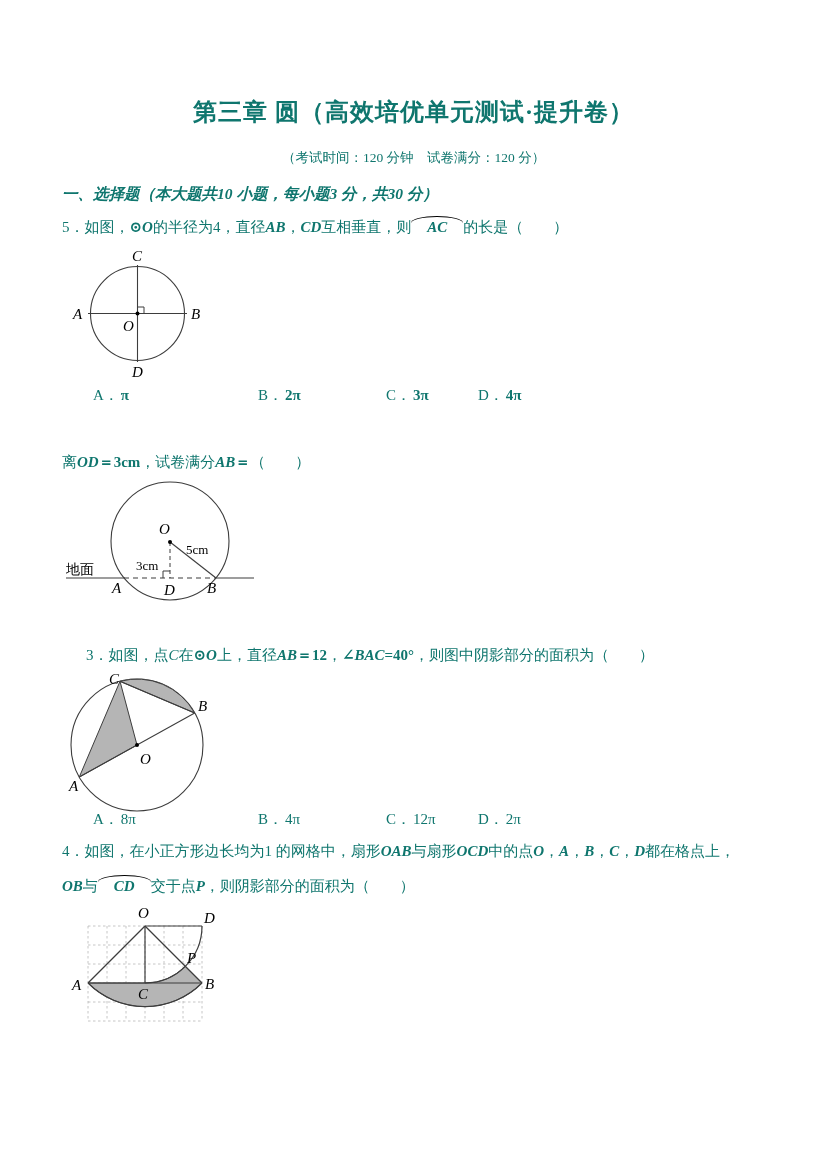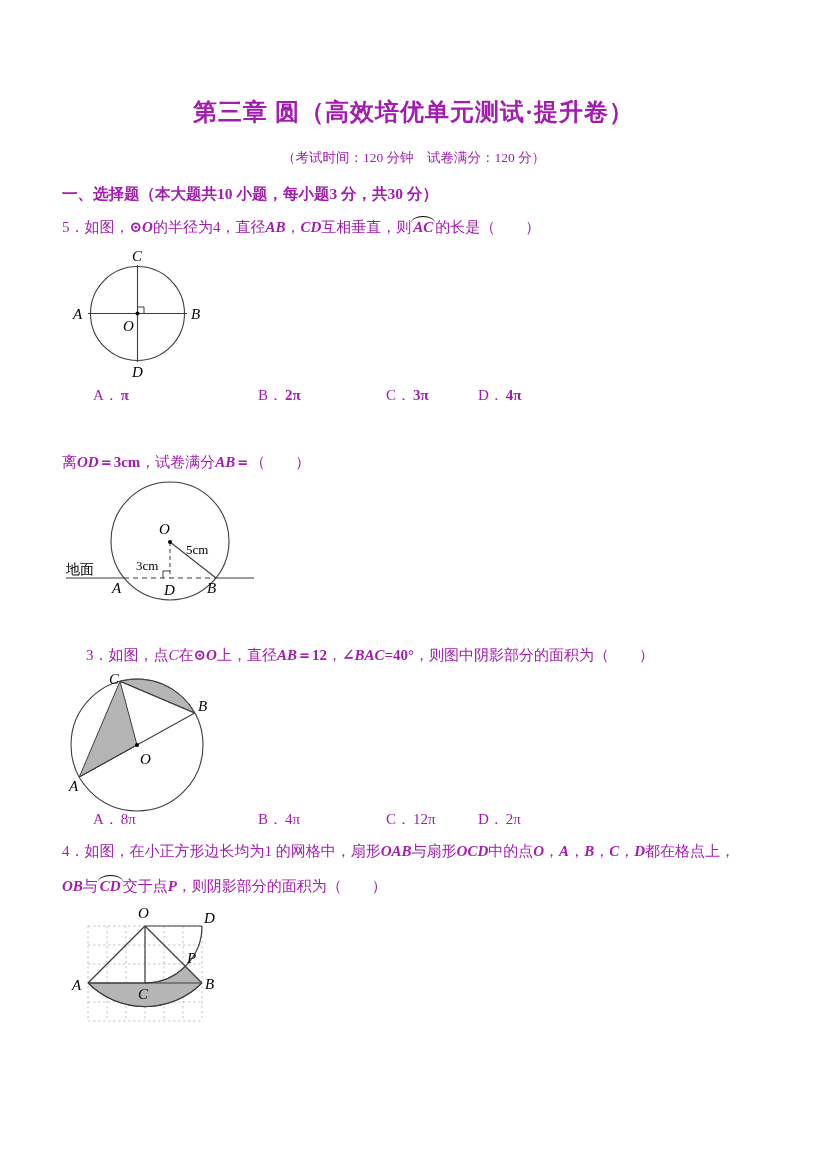--- a/index.html
+++ b/index.html
@@ -1,33 +1,33 @@
 <!DOCTYPE html>
 <html><head>
 <meta charset="utf-8">
 <style>
   html,body { margin:0; padding:0; background:#ffffff; }
   .page {
     position:relative; width:827px; height:1169px; margin:0 auto;
-    background:#ffffff; color:#a21caf;
+    background:#ffffff; color:#0f766e;
     font-family:"Liberation Serif","DejaVu Serif",serif;
     font-size:15px;
   }
   .abs { position:absolute; }
   .title { top:96px; left:0; width:827px; text-align:center;
            font-size:24px; font-weight:bold; letter-spacing:1px; }
   .subtitle { top:149px; left:0; width:827px; text-align:center;
               font-size:13.5px; }
-  .section-heading { top:184px; left:62px; font-size:15.5px; font-weight:bold; }
+  .section-heading { top:184px; left:62px; font-size:15.5px; font-weight:bold;font-style:italic; }
   .qline { left:62px; width:714px; white-space:nowrap; }
   .vr  { font-weight:bold; font-style:italic; }
   .bd  { font-weight:bold; }
   .it  { font-style:italic; }
   .arc { font-weight:bold; font-style:italic; position:relative;
-         display:inline-block; padding:0 2px; }
+         display:inline-block; padding:0 16px; }
   .arc::before { content:''; position:absolute; left:0; right:0; top:-3px;
          height:6px; border-top:1.6px solid #000;
          border-radius:50% 50% 0 0 / 100% 100% 0 0; }
   .optrow { left:62px; width:714px; height:22px; }
   .opt { position:absolute; top:0; white-space:nowrap; }
   .opt .optv { margin-left:2px; }
   .opt.p1 { left:31px; } .opt.p2 { left:148px;margin-left:48px; }
   .opt.p3 { left:280px;margin-left:44px; } .opt.p4 { left:416px; }
   .boldval .optv { font-weight:bold; }
   svg { display:block; }

